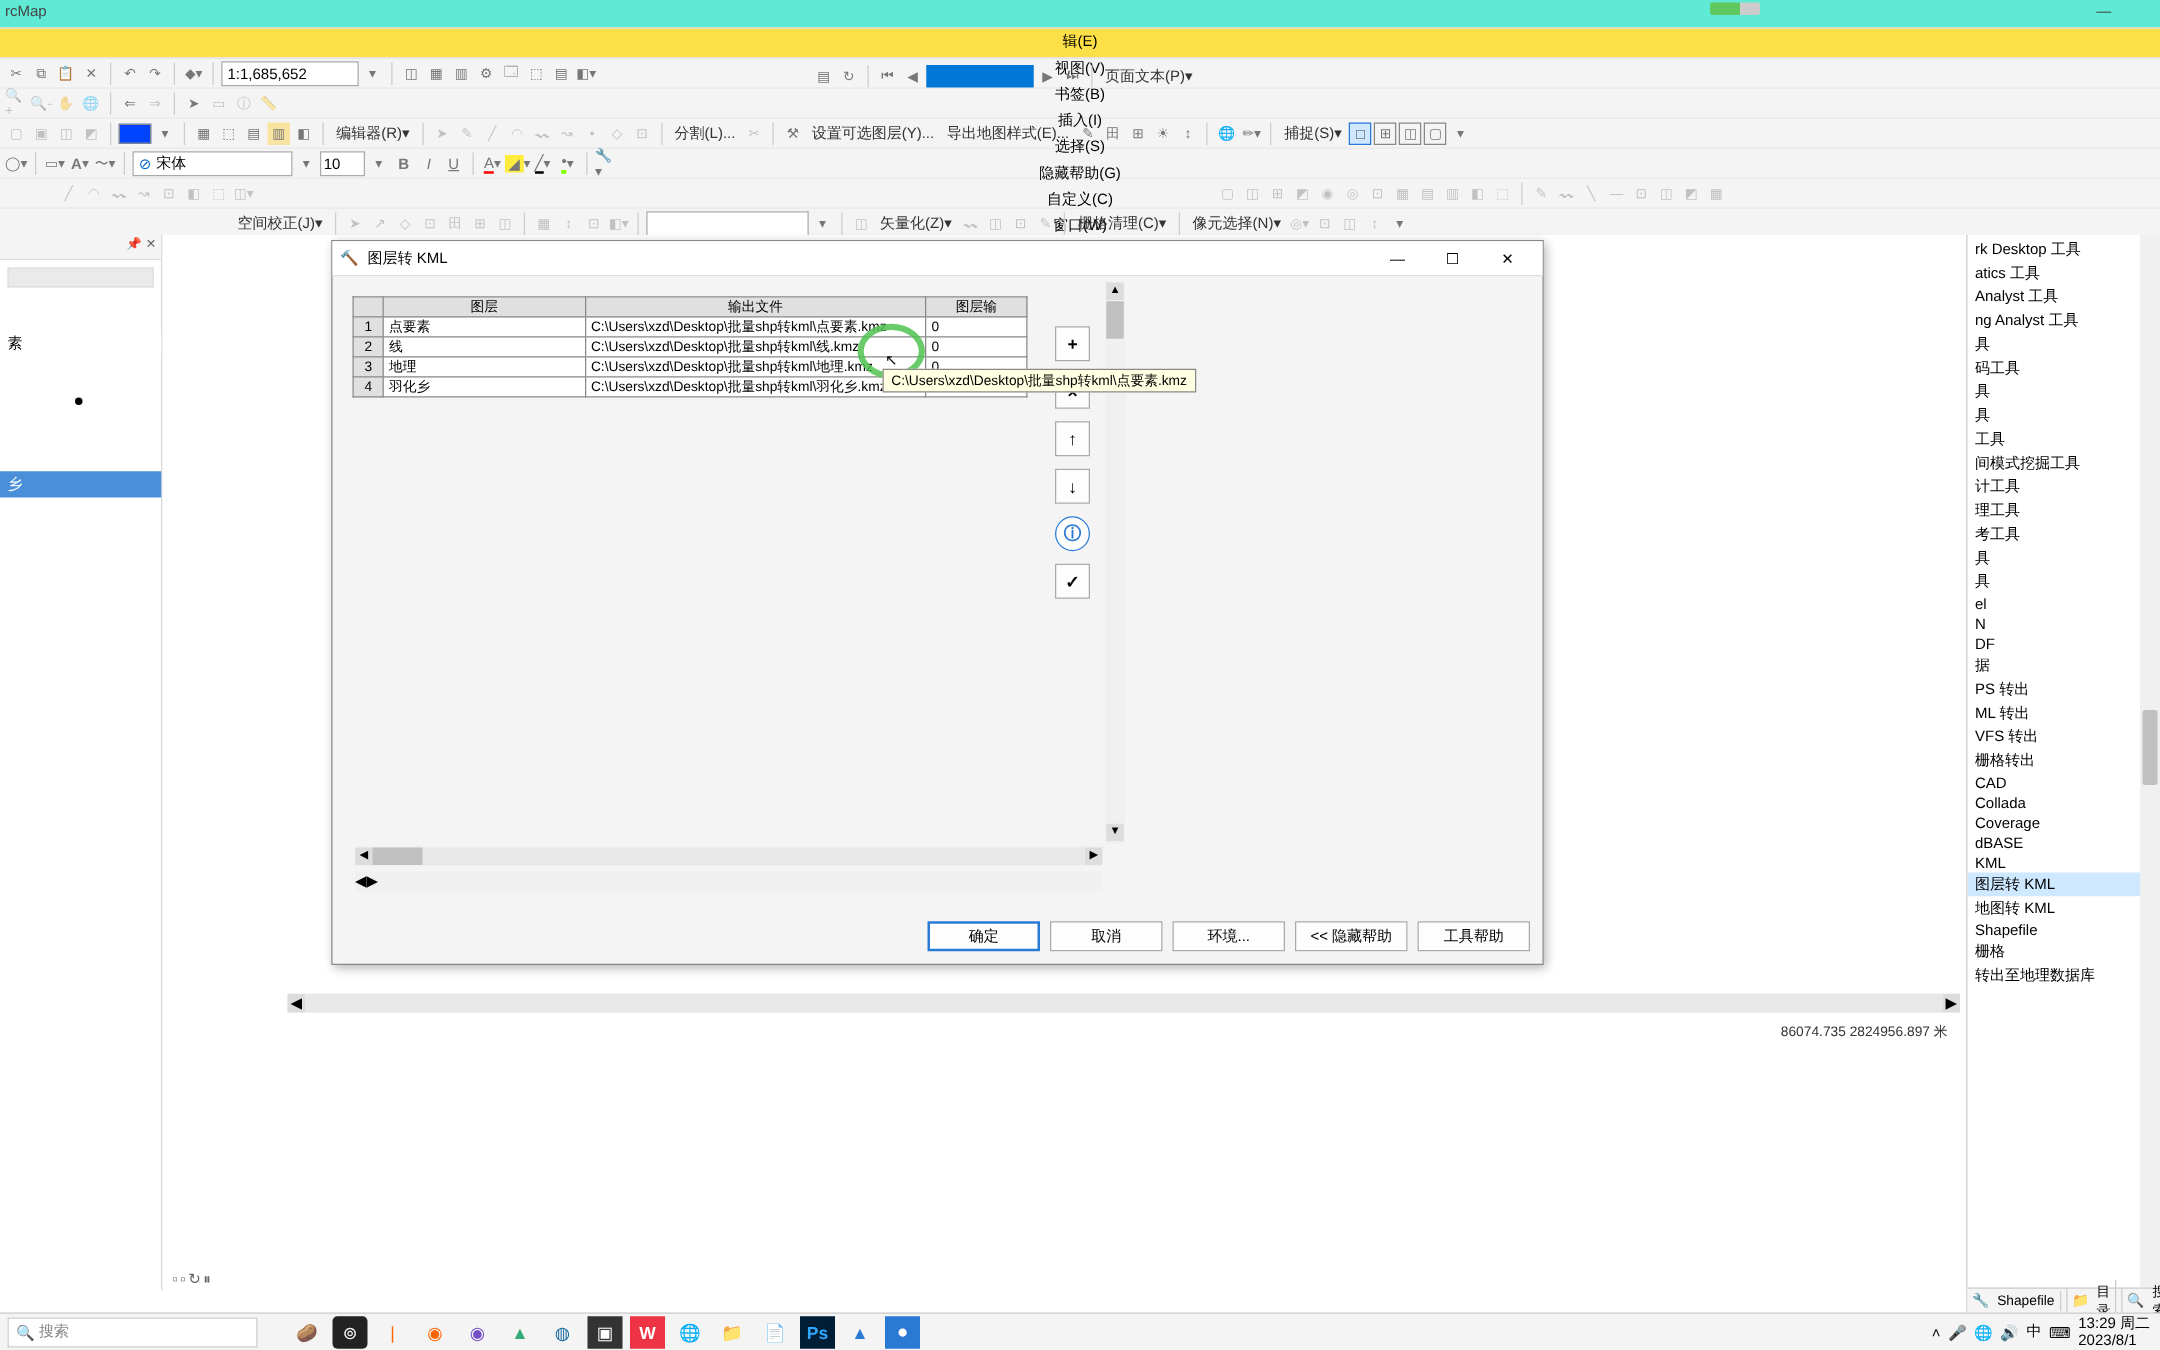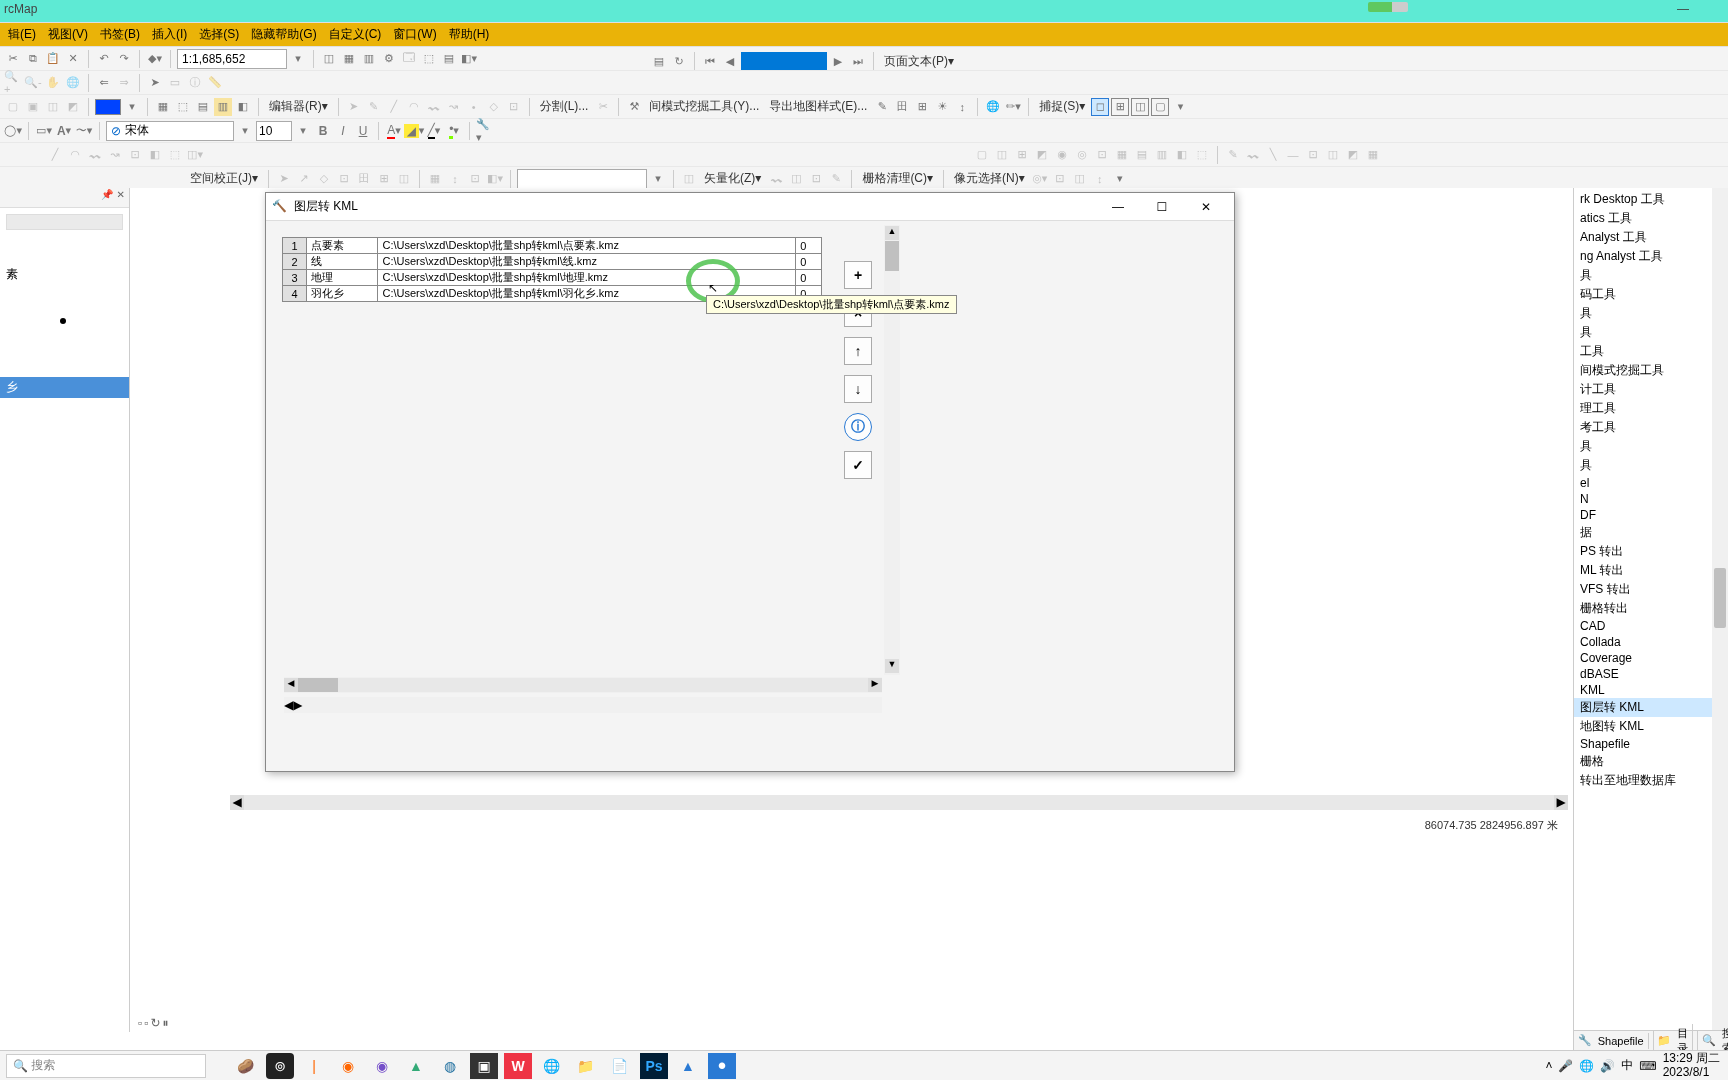--- a/index.html
+++ b/index.html
@@ -4,21 +4,21 @@
 <style>
 * { box-sizing: border-box; margin: 0; padding: 0; font-family: "Microsoft YaHei", SimSun, Arial, sans-serif; font-size: 12px; }
 body { background: #fff; width: 1728px; height: 1080px; overflow: hidden; position: relative; }
 
 
 .titlebar { height: 22px; background: #5eead4; padding: 2px 4px; color: #444; display: flex; }
 .titlebar .prog { position: absolute; right: 320px; top: 2px; width: 40px; height: 10px; background: linear-gradient(to right, #5fc85f 60%, #ccc 60%); border-radius: 2px;}
 .titlebar .minbtn { position: absolute; right: 30px; top: 2px; width: 30px; text-align: center; }
 
 
-.menubar { height: 24px; background: #eab308; display: flex; align-items: center; padding: 0 2px; border-top: 1px solid #e0e0e0; }
+.menubar { height: 24px; background: #fde047; display: flex; align-items: center; padding: 0 2px; border-top: 1px solid #e0e0e0; flex-direction: column; }
 .menubar span { padding: 2px 6px; cursor: default; }
 
 
 .toolbars { background: #f4f4f4; border-top: 1px solid #e0e0e0; }
 .tbrow { height: 24px; display: flex; align-items: center; padding: 0 4px; gap: 2px; border-bottom: 1px solid #e8e8e8; }
 .tbrow .sep { width: 1px; height: 18px; background: #ccc; margin: 0 4px; }
 .tbicon { width: 18px; height: 18px; display: inline-flex; align-items: center; justify-content: center; color: #777; font-size: 11px; }
 .tbicon.disabled { opacity: 0.4; }
 .scalebox { width: 110px; height: 20px; border: 1px solid #aaa; background: #fff; padding: 0 4px; display: flex; align-items: center; }
 .fontbox { width: 128px; height: 20px; border: 1px solid #aaa; background: #fff; padding: 0 4px; display: flex; align-items: center; }
@@ -207,21 +207,21 @@
     <span class="tbicon disabled">〰</span>
     <span class="tbicon disabled">↝</span>
     <span class="tbicon disabled">•</span>
     <span class="tbicon disabled">◇</span>
     <span class="tbicon disabled">⊡</span>
     <span class="sep"></span>
     <span class="tbtext">分割(L)...</span>
     <span class="tbicon disabled">✂</span>
     <span class="sep"></span>
     <span class="tbicon">⚒</span>
-    <span class="tbtext">间模式挖掘工具(Y)...</span>
+    <span class="tbtext">设置可选图层(Y)...</span>
     <span class="tbtext">导出地图样式(E)...</span>
     <span class="tbicon">✎</span>
     <span class="tbicon">田</span>
     <span class="tbicon">⊞</span>
     <span class="tbicon">☀</span>
     <span class="tbicon">↕</span>
     <span class="sep"></span>
     <span class="tbicon" style="color:#0066cc">🌐</span>
     <span class="tbicon">✏▾</span>
     <span class="sep"></span>
@@ -422,20 +422,26 @@
       <span>—</span>
       <span>☐</span>
       <span>✕</span>
     </div>
   </div>
   <div class="dbody">
     <div class="dleft">
       <div class="gridwrap">
         <table class="grid">
           <tbody>
+              <tr>
+            <th></th>
+            <th style="width:160px">图层</th>
+            <th style="width:270px">输出文件</th>
+            <th style="width:80px">图层输</th>
+          </tr>
           <tr>
             <td class="rownum">1</td>
             <td>点要素</td>
             <td>C:\Users\xzd\Desktop\批量shp转kml\点要素.kmz</td>
             <td>0</td>
           </tr>
           <tr>
             <td class="rownum">2</td>
             <td>线</td>
             <td>C:\Users\xzd\Desktop\批量shp转kml\线.kmz</td>
@@ -483,20 +489,27 @@
           </div>
           <div class="harrow">▶</div>
       </div>
       <div class="hscroll2">
         <div class="harrow">◀</div>
           <div class="htrack"></div>
           <div class="harrow">▶</div>
       </div>
     </div>
   </div>
+  <div class="dfooter">
+    <button class="primary">确定</button>
+    <button>取消</button>
+    <button>环境...</button>
+    <button>&lt;&lt;  隐藏帮助</button>
+    <button>工具帮助</button>
+  </div>
 </div>
 
 <div class="taskbar">
   <div class="search">
     <span>🔍</span>&nbsp;
     <span>搜索</span>
   </div>
   <div class="apps">
     <span>🥔</span>
     <span style="background:#222;color:#fff;border-radius:4px">⊚</span>

